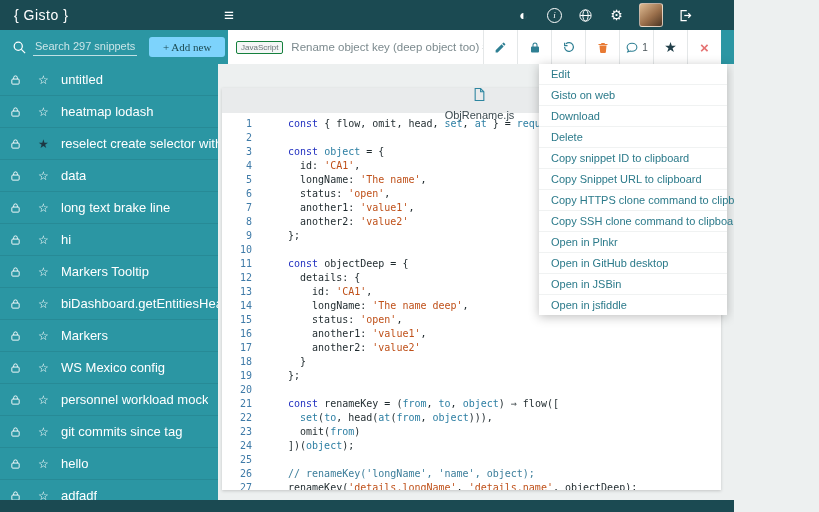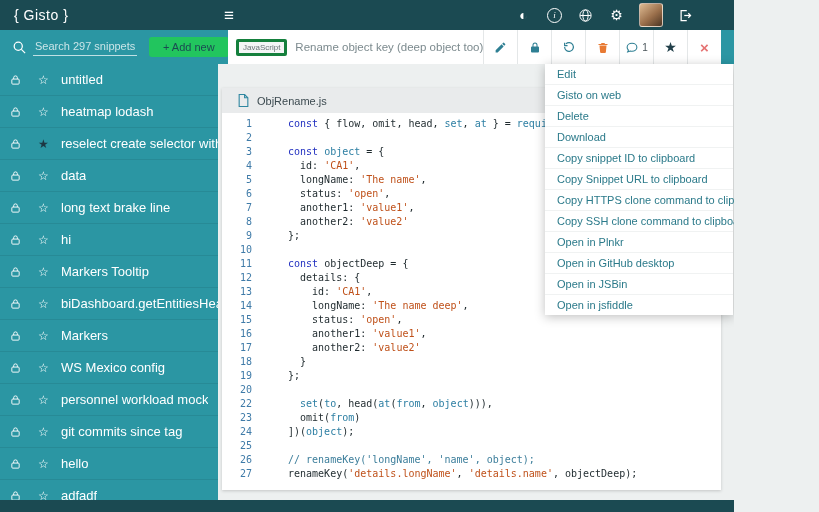--- a/index.html
+++ b/index.html
@@ -14,54 +14,54 @@
   .topbar-icons{display:flex;align-items:center;gap:14px;padding-right:40px;}
   .tb-ic{width:17px;height:17px;display:flex;align-items:center;justify-content:center;font-size:14px;cursor:pointer;color:#fff;}
   .info-circle{width:13px;height:13px;border:1.3px solid #fff;border-radius:50%;display:flex;align-items:center;justify-content:center;font-size:9px;font-style:italic;font-family:"Liberation Serif",serif;}
   .avatar{width:22px;height:22px;border-radius:3px;border:1px solid rgba(255,255,255,.55);background:linear-gradient(140deg,#d8b48c 5%,#9a6f4b 55%,#4b3422 100%);cursor:pointer;}
 
   
   .toolbar{height:34px;background:#2b96a3;position:relative;display:flex;align-items:center;flex-shrink:0;}
   .search-ic{margin-left:12px;display:flex;align-items:center;cursor:pointer;}
   .search{margin-left:6px;width:100px;background:transparent;border:none;border-bottom:1px solid rgba(255,255,255,.7);color:#fff;font-size:11px;padding:2px 2px 3px;outline:none;}
   .search::placeholder{color:rgba(255,255,255,.75);}
-  .add-new{margin-left:12px;background:#22c55e;color:#1b4a52;border:none;border-radius:3px;font-size:11px;padding:4px 14px;cursor:pointer;font-family:Liberation Sans, sans-serif;}
+  .add-new{margin-left:12px;background:#7dd3fc;color:#1b4a52;border:none;border-radius:3px;font-size:11px;padding:4px 14px;cursor:pointer;font-family:Liberation Serif, serif;}
   .title-panel{position:absolute;left:228px;right:13px;top:0;bottom:0;background:#fff;display:flex;align-items:center;overflow:hidden;}
-  .badge{margin-left:8px;font-size:8px;color:#6a7478;border:3px solid #15803d;background:#f4f6f6;border-radius:2px;padding:1px 4px;white-space:nowrap;}
+  .badge{margin-left:8px;font-size:8px;color:#6a7478;border:1px solid #15803d;background:#f4f6f6;border-radius:2px;padding:1px 4px;white-space:nowrap;}
   .snip-title{margin-left:8px;flex:1;font-size:11.5px;color:#7c8a8e;white-space:nowrap;overflow:hidden;min-width:0;}
   .cell{width:33px;height:100%;border-left:1px solid #e4e7e8;display:flex;align-items:center;justify-content:center;cursor:pointer;flex-shrink:0;}
   .cell.star{color:#22404a;font-size:14px;}
   .cell.close{color:#e57373;font-size:15px;font-weight:bold;}
   .comment-count{font-size:10px;color:#4a555a;margin-left:3px;}
 
   
   .content{flex:1;display:flex;min-height:0;}
   .sidebar{width:218px;background:#2b96a3;overflow:hidden;flex-shrink:0;}
   .sb-item{height:32px;box-sizing:border-box;display:flex;align-items:center;border-bottom:1px solid rgba(0,0,0,.08);color:#fff;padding-left:10px;cursor:pointer;}
   .sb-lock{width:14px;display:flex;align-items:center;flex-shrink:0;}
   .sb-star{margin-left:12px;width:15px;font-size:12px;color:#fff;flex-shrink:0;cursor:pointer;text-align:center;}
   .sb-star.on{color:#1d3742;}
   .sb-label{margin-left:10px;font-size:13px;white-space:nowrap;overflow:hidden;}
 
   .main{flex:1;background:#edf0f0;padding:24px 13px 10px 4px;min-width:0;box-sizing:border-box;}
   .card{height:100%;background:#fff;box-shadow:0 1px 3px rgba(0,0,0,.18);display:flex;flex-direction:column;overflow:hidden;}
-  .card-head{height:25px;background:#e9ebec;display:flex;align-items:center;padding-left:16px;gap:8px;flex-shrink:0;}
+  .card-head{height:25px;background:#e9ebec;display:flex;align-items:center;padding-left:16px;gap:8px;flex-shrink:0;flex-direction:column;}
   .file-name{font-size:11px;color:#3c4a50;}
   .code{flex:1;overflow:hidden;position:relative;padding-top:4px;font-family:"DejaVu Sans Mono",monospace;font-size:10px;}
   .cl{display:flex;height:14px;line-height:14px;}
   .ln{width:30px;text-align:right;color:#3f7ba8;padding-right:12px;flex-shrink:0;}
   .cd{white-space:pre;color:#1f2a2e;margin-left:24px;}
   .tok-k{color:#2230c0;}
   .tok-s{color:#bf5019;}
   .tok-b{color:#2d7fa3;}
   .tok-c{color:#3c7e9b;}
   .scroll-thumb{position:absolute;right:2px;top:26px;width:5px;height:92px;background:#c3cdd1;border-radius:3px;cursor:grab;}
 
   
-  .menu{position:absolute;top:64px;right:1px;width:188px;background:#fff;box-shadow:0 2px 10px rgba(0,0,0,.25);z-index:100;}
+  .menu{position:absolute;top:64px;right:7px;width:188px;background:#fff;box-shadow:0 2px 10px rgba(0,0,0,.25);z-index:100;}
   .menu-item{height:20px;box-sizing:content-box;display:flex;align-items:center;padding:0 12px;font-size:11px;color:#2b7a8a;border-bottom:1px solid #f0f2f2;cursor:pointer;white-space:nowrap;}
   .menu-item:last-child{border-bottom:none;}
 
   .bottombar{height:12px;background:#1b4a52;flex-shrink:0;}
 </style>
 </head>
 <body>
 
 <div class="app">
 
@@ -371,20 +371,24 @@
               </div>
               <div class="cl">
                 <span class="ln">19</span>
                 <span class="cd">};</span>
               </div>
               <div class="cl">
                 <span class="ln">20</span>
                 <span class="cd"></span>
               </div>
               <div class="cl">
+                <span class="ln">21</span>
+                <span class="cd"><span class="tok-k">const</span> renameKey = (<span class="tok-b">from</span>, <span class="tok-b">to</span>, <span class="tok-b">object</span>) ⇒ flow([</span>
+              </div>
+              <div class="cl">
                 <span class="ln">22</span>
                 <span class="cd">  <span class="tok-b">set</span>(<span class="tok-b">to</span>, head(<span class="tok-b">at</span>(<span class="tok-b">from</span>, <span class="tok-b">object</span>))),</span>
               </div>
               <div class="cl">
                 <span class="ln">23</span>
                 <span class="cd">  omit(<span class="tok-b">from</span>)</span>
               </div>
               <div class="cl">
                 <span class="ln">24</span>
                 <span class="cd">])(<span class="tok-b">object</span>);</span>
@@ -406,22 +410,22 @@
         </div>
       </div>
     </main>
   </div>
 
   <footer class="bottombar"></footer>
 
   <div class="menu">
       <div class="menu-item">Edit</div>
       <div class="menu-item">Gisto on web</div>
+      <div class="menu-item">Download</div>
       <div class="menu-item">Delete</div>
-      <div class="menu-item">Download</div>
       <div class="menu-item">Copy snippet ID to clipboard</div>
       <div class="menu-item">Copy Snippet URL to clipboard</div>
       <div class="menu-item">Copy HTTPS clone command to clipboard</div>
       <div class="menu-item">Copy SSH clone command to clipboard</div>
       <div class="menu-item">Open in Plnkr</div>
       <div class="menu-item">Open in GitHub desktop</div>
       <div class="menu-item">Open in JSBin</div>
       <div class="menu-item">Open in jsfiddle</div>
     </div>
 

